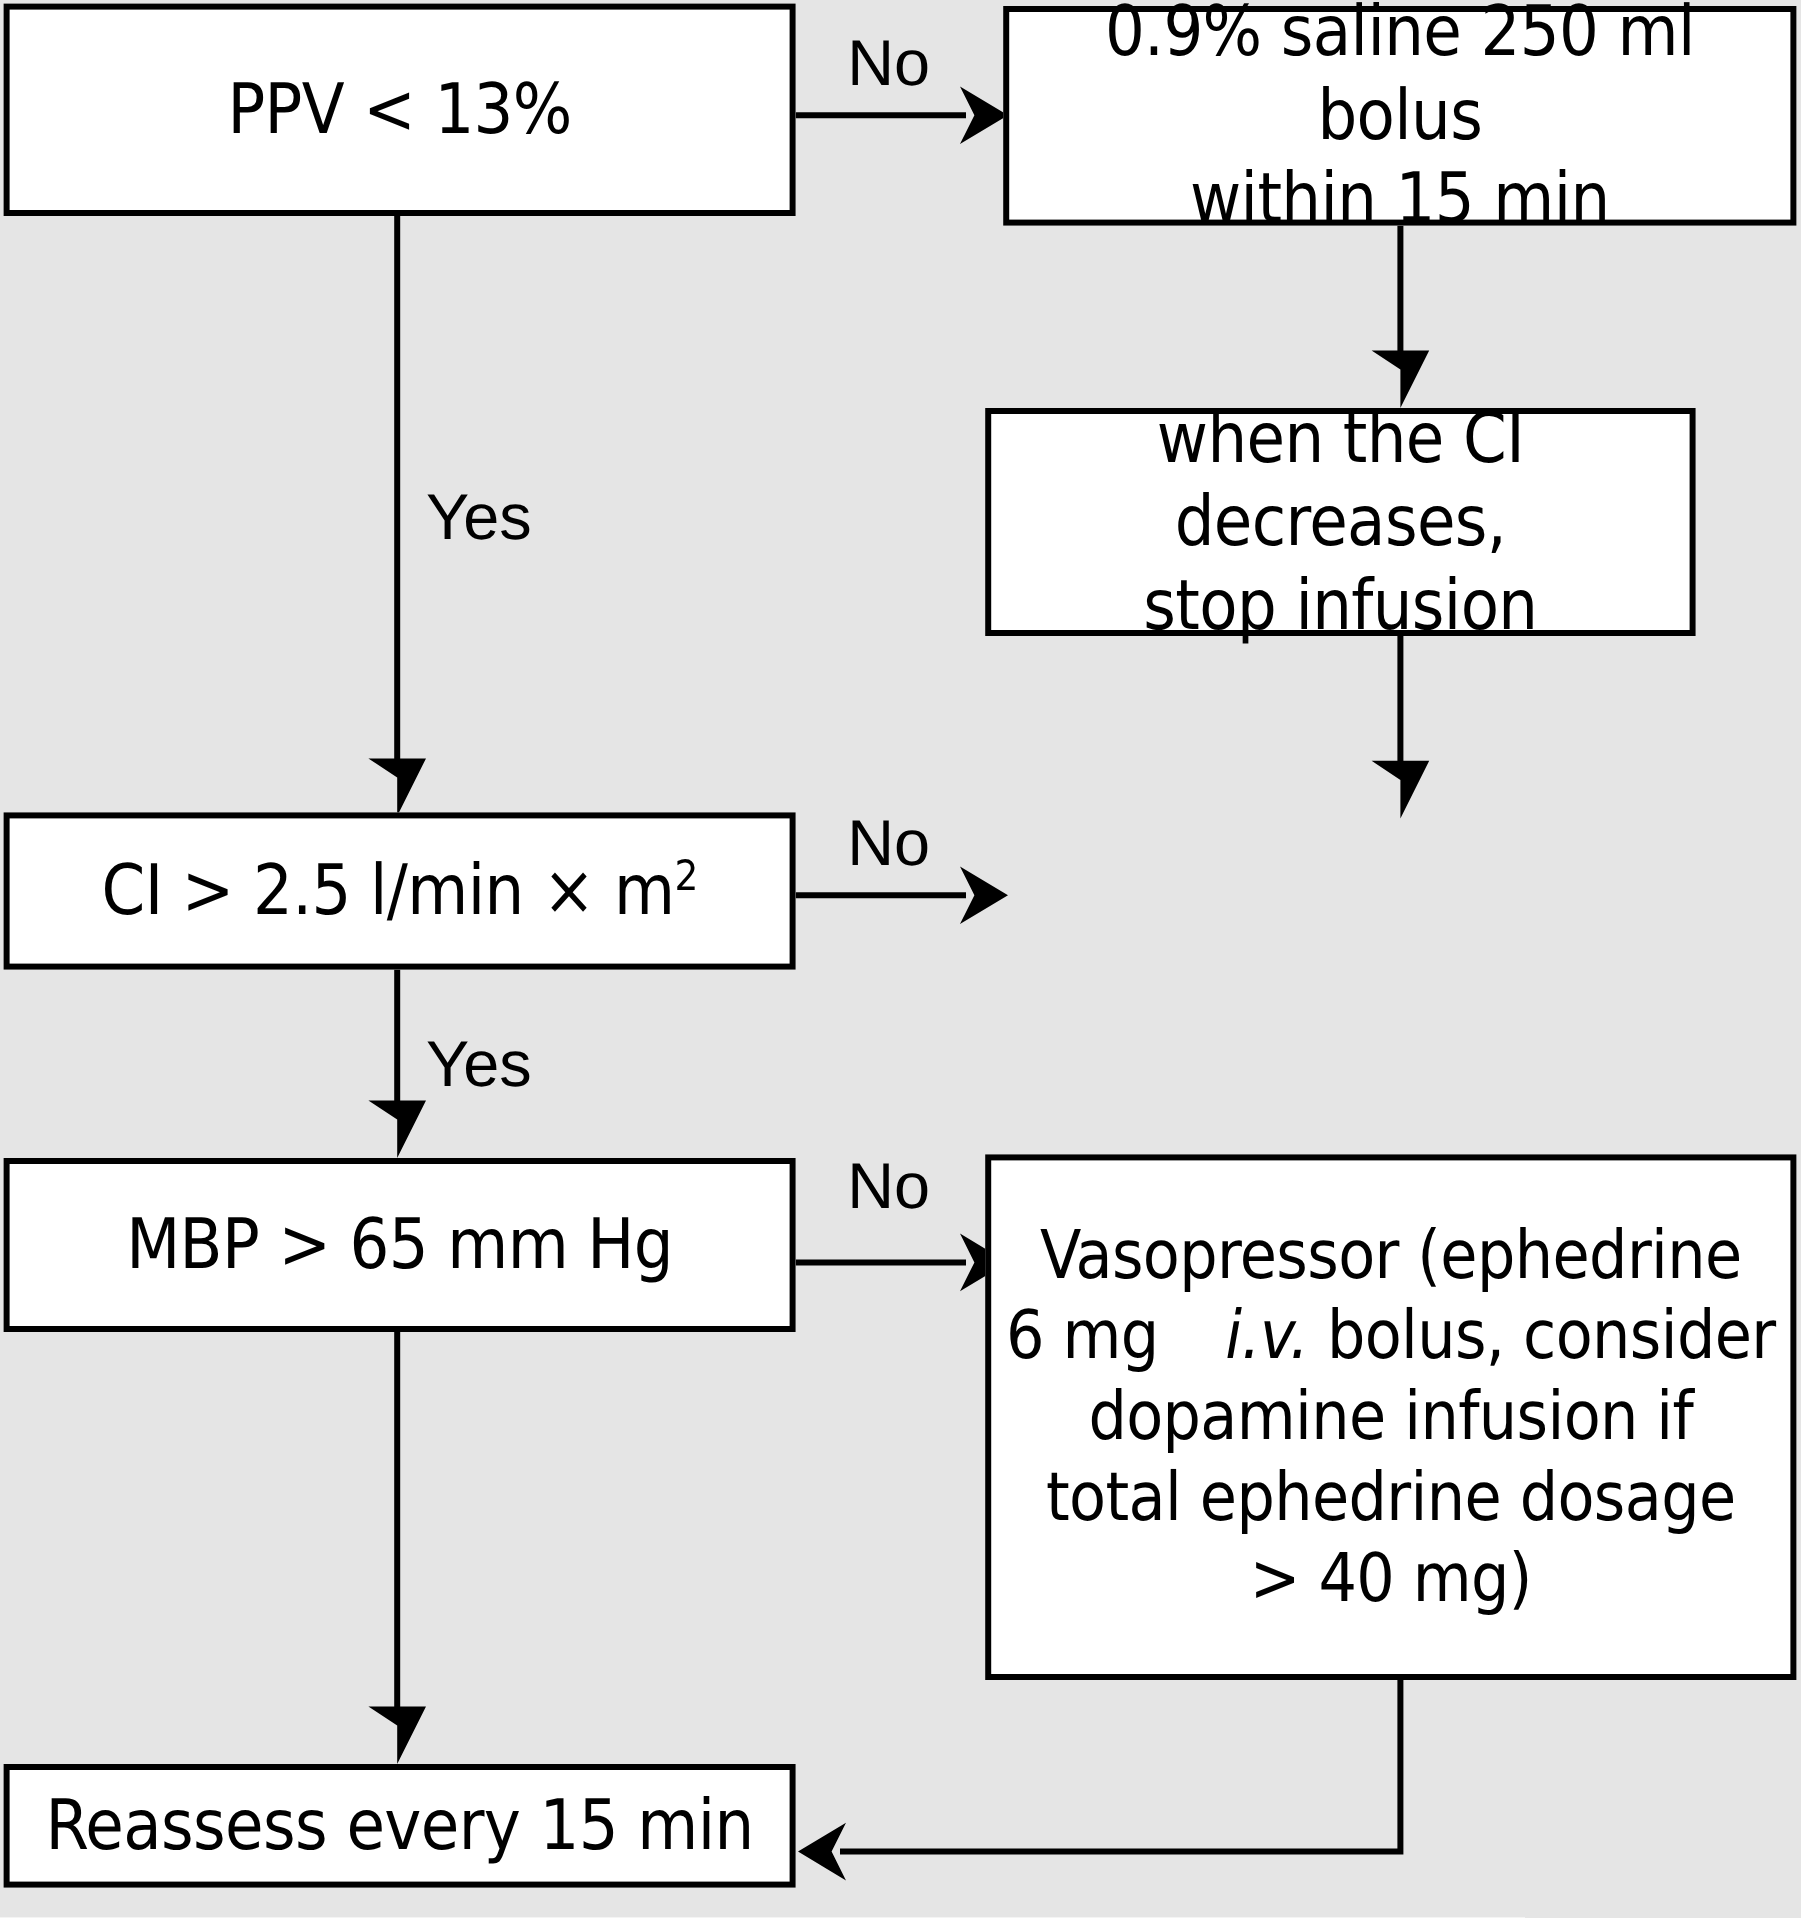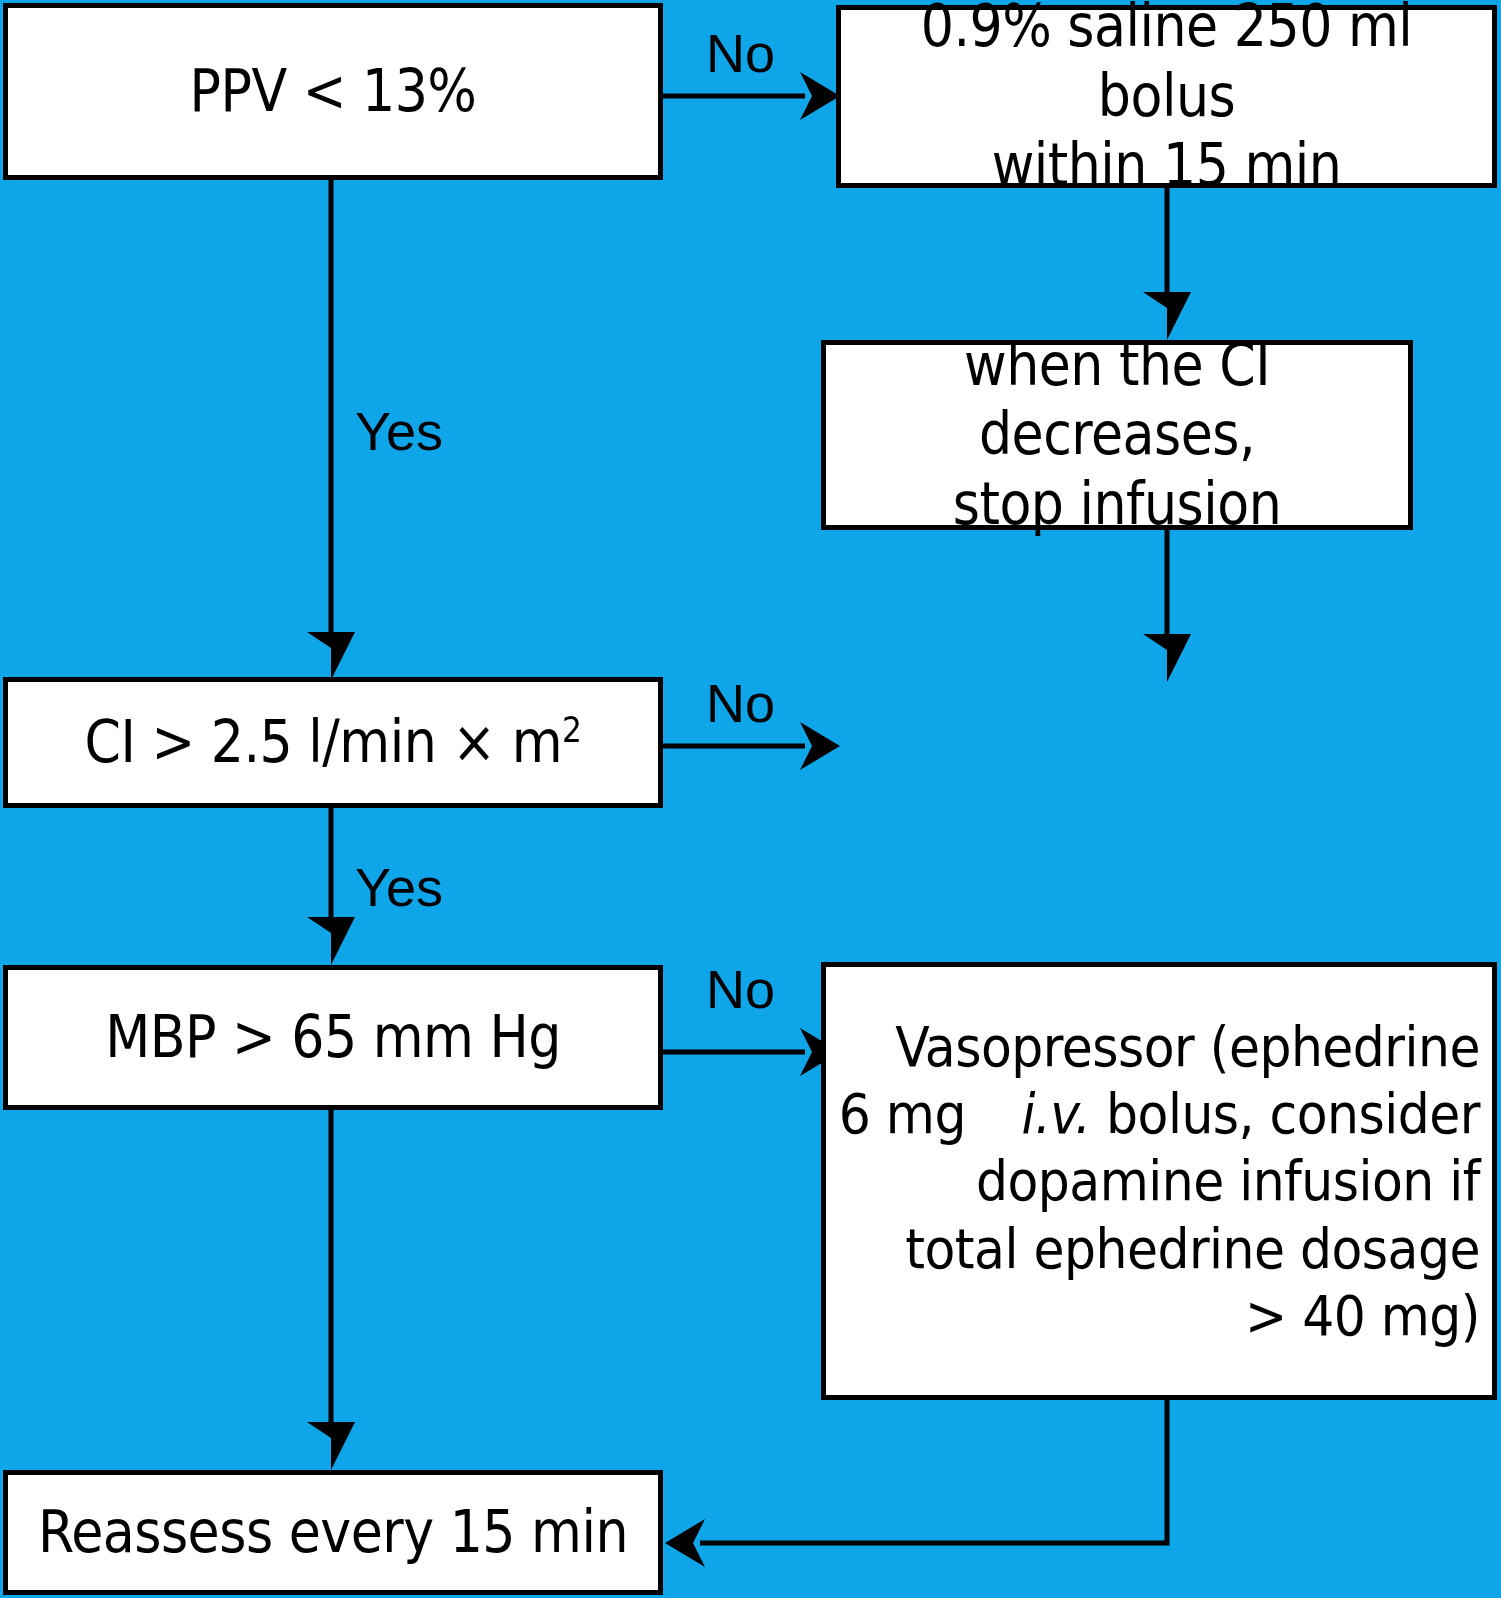--- a/index.html
+++ b/index.html
@@ -4,21 +4,21 @@
 <style>
   html, body {
     margin: 0;
     padding: 0;
     background: #ffffff;
   }
   #canvas {
     position: relative;
     width: 1501px;
     height: 1598px;
-    background: #0ea5e9;
+    background: #e5e5e5;
     overflow: hidden;
     font-family: "DejaVu Sans Condensed", "Liberation Sans Narrow", "Liberation Sans", sans-serif;
   }
   .node {
     position: absolute;
     box-sizing: border-box;
     border: 5px solid #000000;
     background: #ffffff;
     display: flex;
     align-items: center;
@@ -141,30 +141,30 @@
   <div class="node" style="left:3px; top:677px; width:660px; height:131px; font-size:58px;">
     <span class="txt"><span>CI &gt; 2.5 l/min × m</span><sup>2</sup></span>
   </div>
 
 
   <div class="node" style="left:3px; top:965px; width:660px; height:145px; font-size:58px;align-items:center;">
     <span class="txt">MBP &gt; 65 mm Hg</span>
   </div>
 
   <div class="node" style="left:821px; top:962px; width:676px; height:438px; font-size:56px;">
-    <span class="txt" style="white-space:normal;text-align:right;">
+    <span class="txt" style="white-space:normal;">
       <span>Vasopressor (ephedrine</span><br>
       <span>6 mg </span><i>i.v.</i><span> bolus, consider</span><br>
       <span>dopamine infusion if</span><br>
       <span>total ephedrine dosage</span><br>
       <span>&gt; 40 mg)</span>
     </span>
   </div>
 
-  <div class="node" style="left:3px; top:1470px; width:660px; height:125px; font-size:58px;">
+  <div class="node" style="left:3px; top:1470px; width:660px; height:103px; font-size:58px;">
     <span class="txt">Reassess every 15 min</span>
   </div>
 
   <div class="edge-label" style="left:706px; top:22px;">No</div>
 
   <div class="edge-label" style="left:355px; top:400px;">Yes</div>
 
   <div class="edge-label" style="left:706px; top:672px;">No</div>
 
   <div class="edge-label" style="left:355px; top:856px;">Yes</div>

